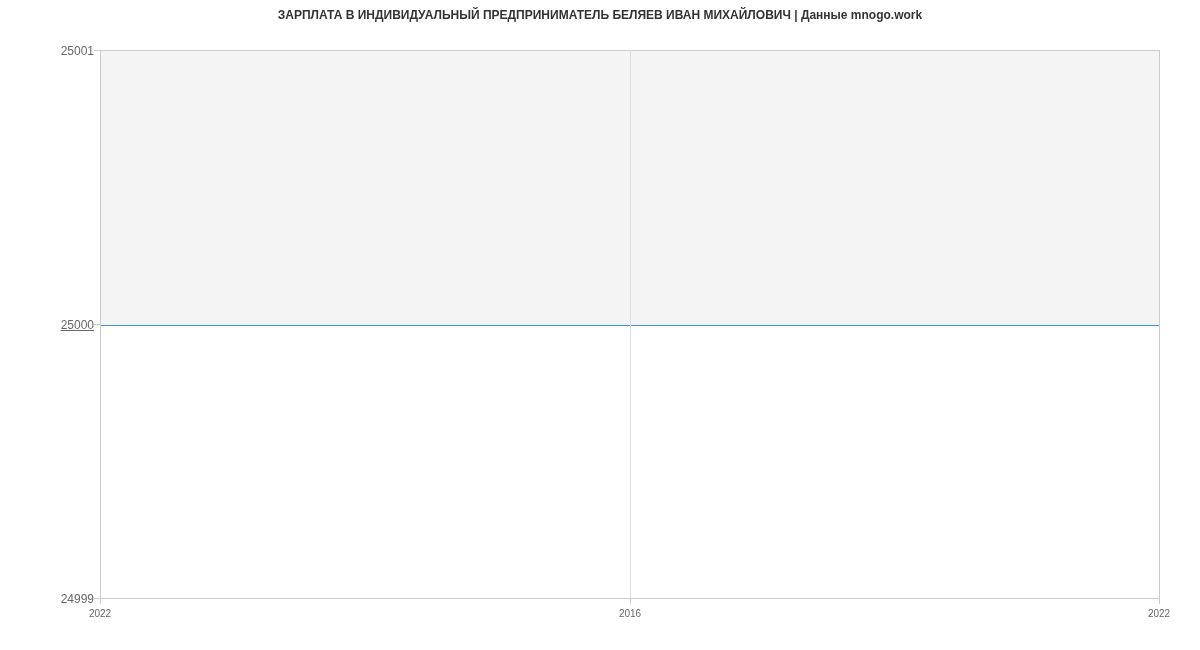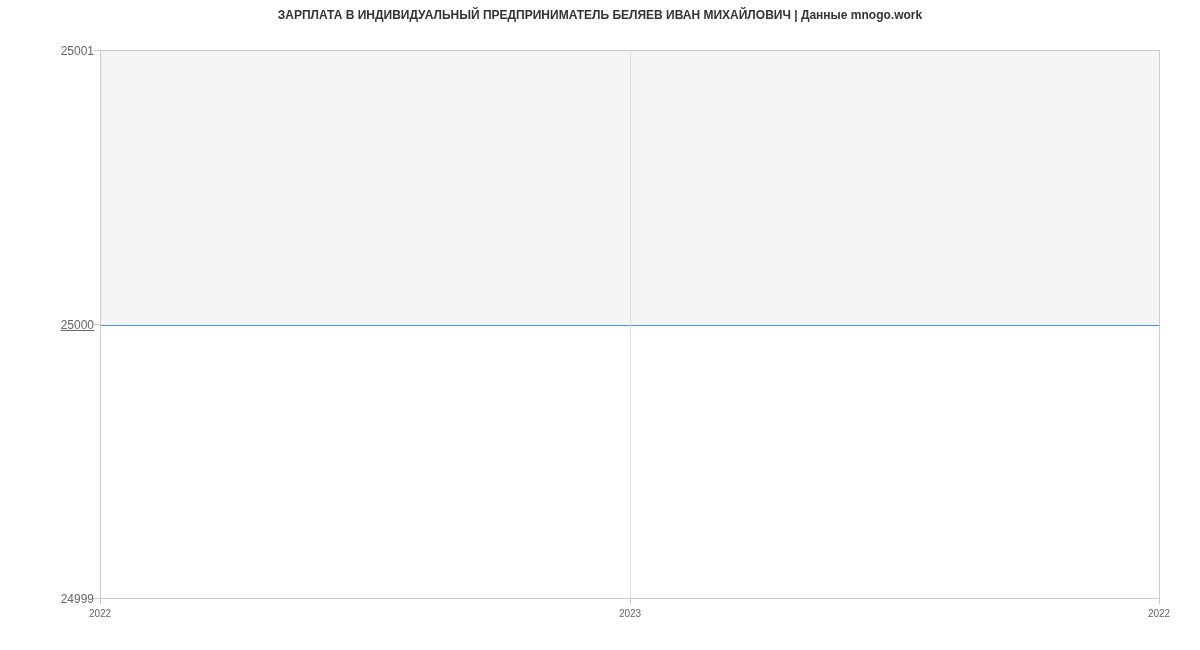--- a/index.html
+++ b/index.html
@@ -123,18 +123,18 @@
 
   <div class="x-grid" style="left:630px;"></div>
 
   <div class="y-axis-line"></div>
   <div class="x-axis-line"></div>
 
   <div class="x-tick" style="left:100px; top:598px; width:1px; height:6px;"></div>
   <div class="x-label" style="left:100px;">2022</div>
 
   <div class="x-tick" style="left:630px; top:598px; width:1px; height:6px;"></div>
-  <div class="x-label" style="left:630px;">2023</div>
+  <div class="x-label" style="left:630px;">2016</div>
 
   <div class="x-tick" style="left:1159px; top:598px; width:1px; height:6px;"></div>
   <div class="x-label" style="left:1159px;">2022</div>
 
 </div>
 
 </body></html>

